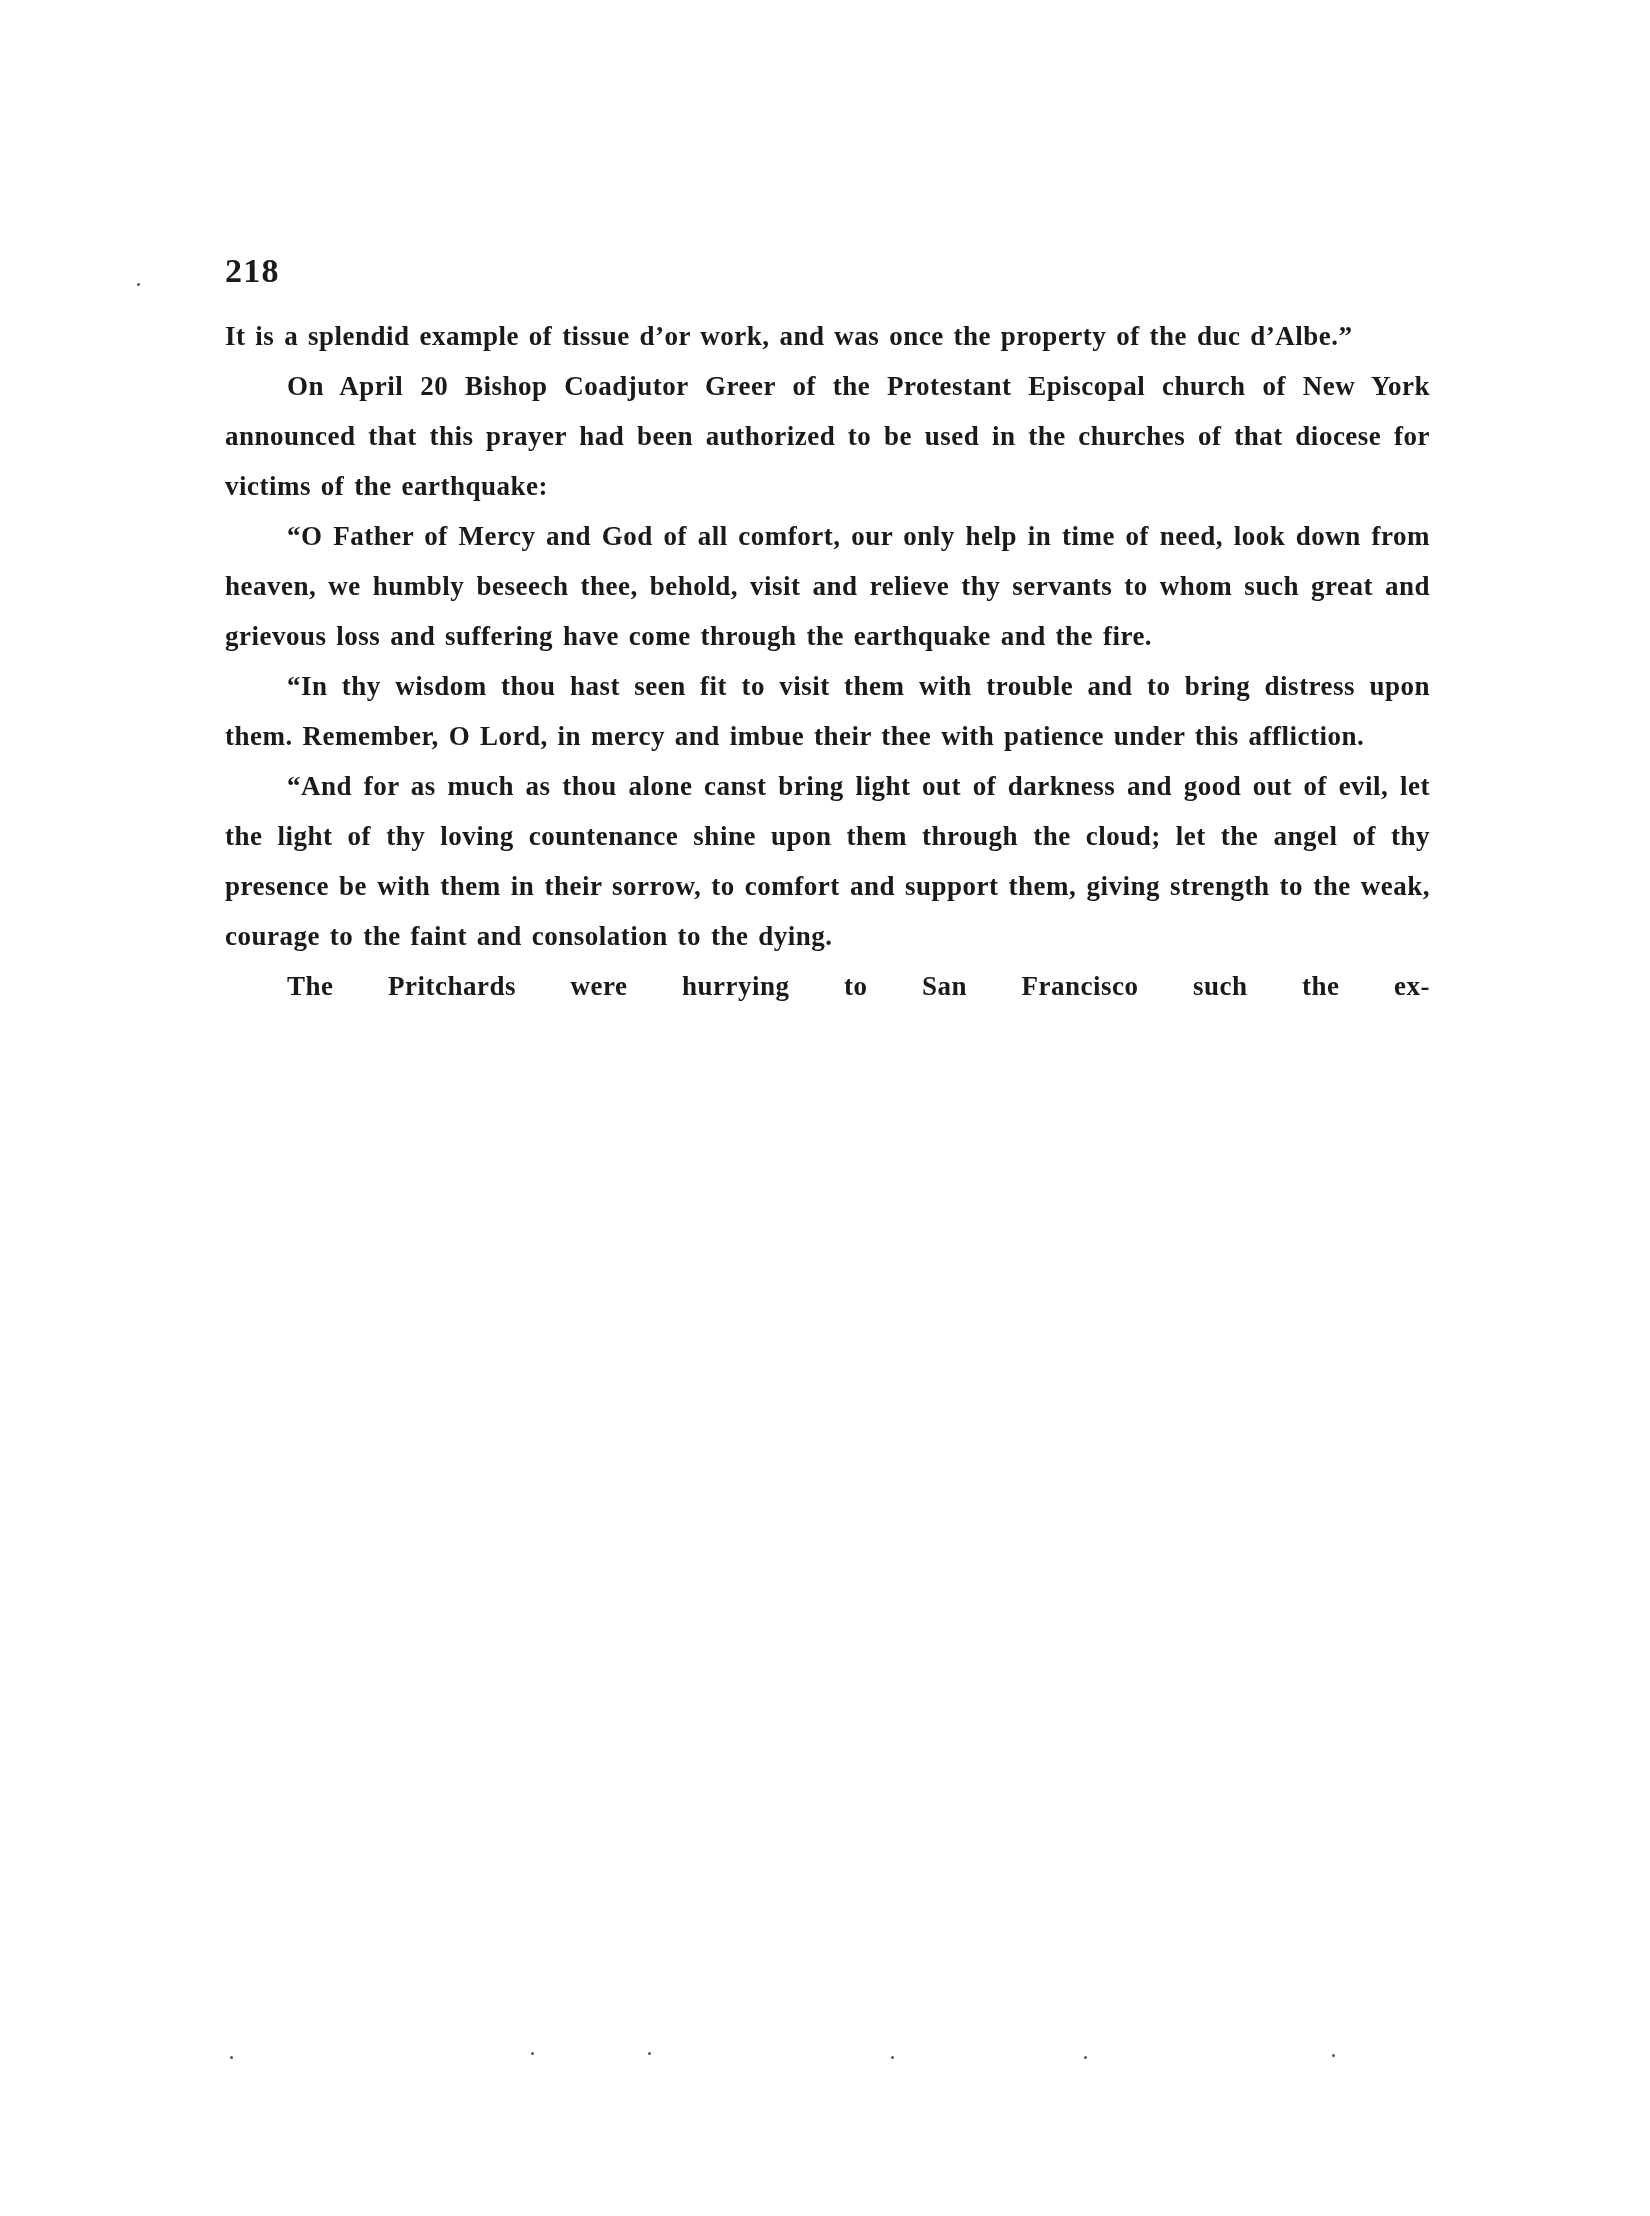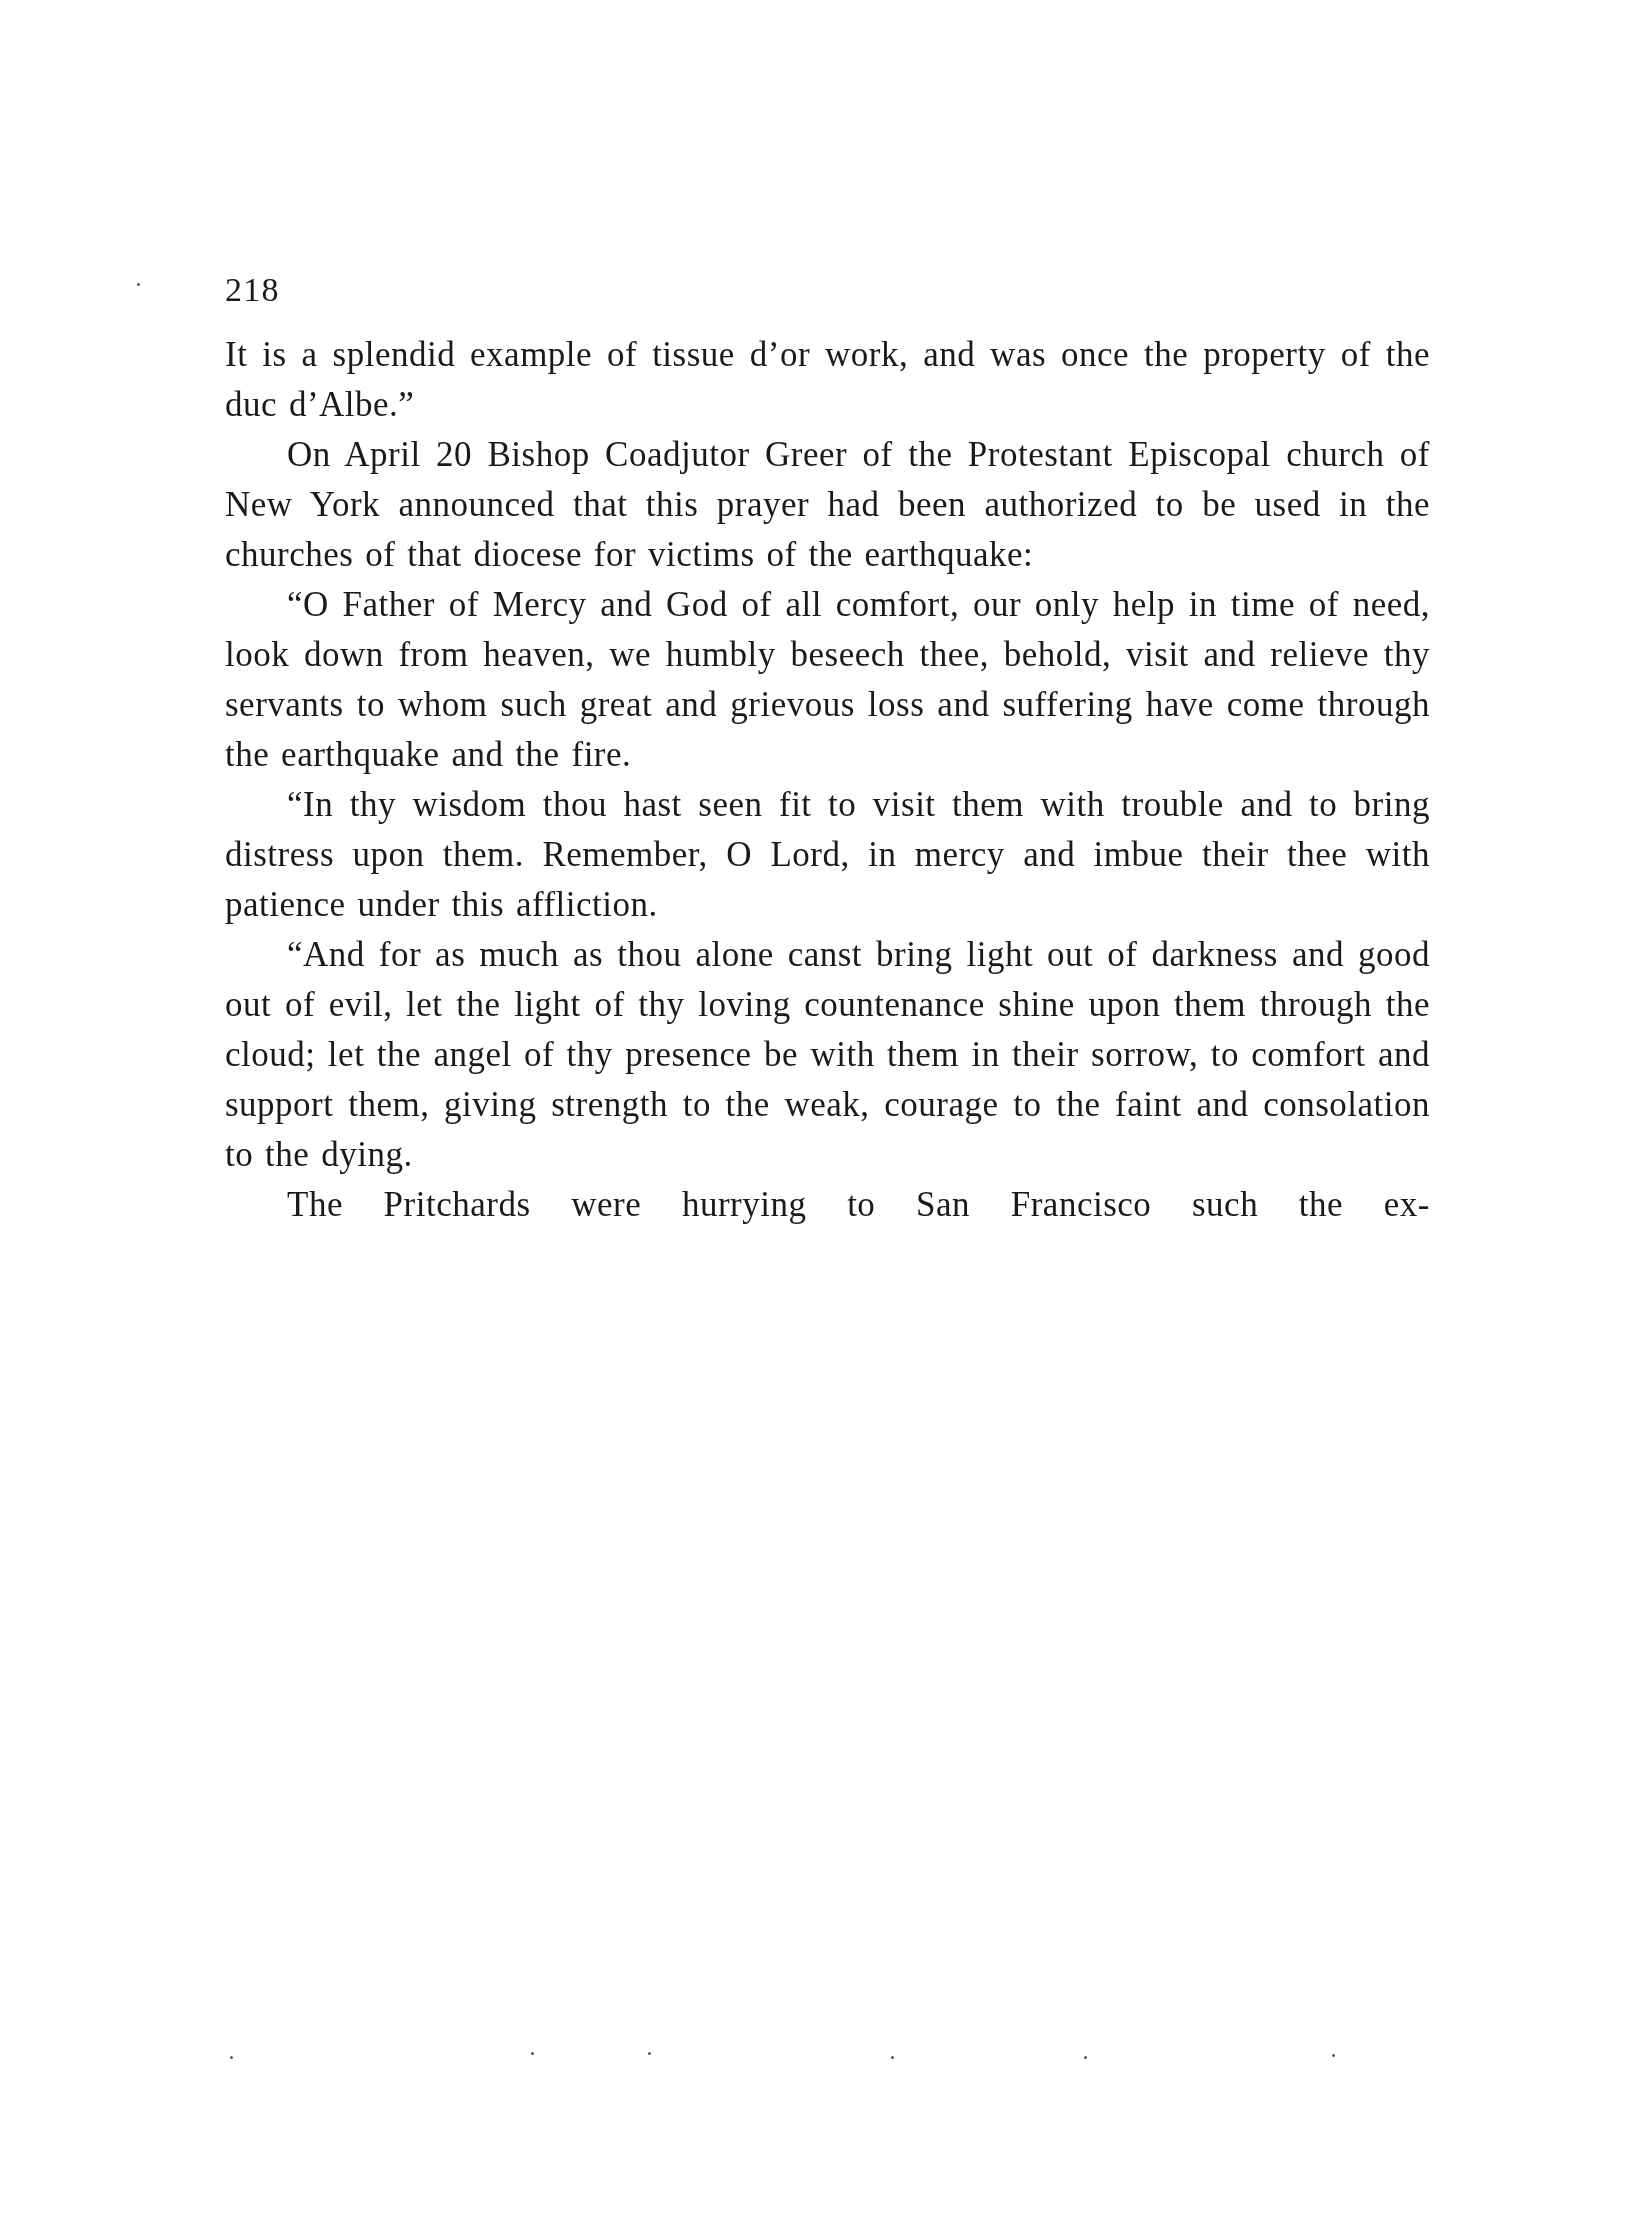--- a/index.html
+++ b/index.html
@@ -7,35 +7,36 @@
     width: 1650px; height: 2216px;
     background: #ffffff;
     position: relative;
     overflow: hidden;
     font-family: "Liberation Serif", "DejaVu Serif", serif;
     color: #1a1a1a;
   }
   .page {
     position: absolute;
     left: 225px;
-    top: 271px;
+    top: 252px;
     width: 1205px;
+    font-weight: bold;
   }
   .running-head {
     display: flex;
     align-items: baseline;
     font-size: 35px;
     letter-spacing: 1.3px;
     height: 50px;
     margin-bottom: 8.6px;
   }
   .page-number { width: 141px; font-size: 34px; }
   .head-title { text-transform: uppercase; letter-spacing: 1.9px; }
   .body-text {
-    font-size: 35px;
+    font-size: 27px;
     line-height: 50px;
     text-align: justify;
     text-align-last: left;
     letter-spacing: 0.5px;
     word-spacing: 2.6px;
   }
   .body-text p { margin: 0; }
   .body-text p.indent { text-indent: 62px; }
   .body-text p.cont { text-align-last: justify; }
   .speck {

